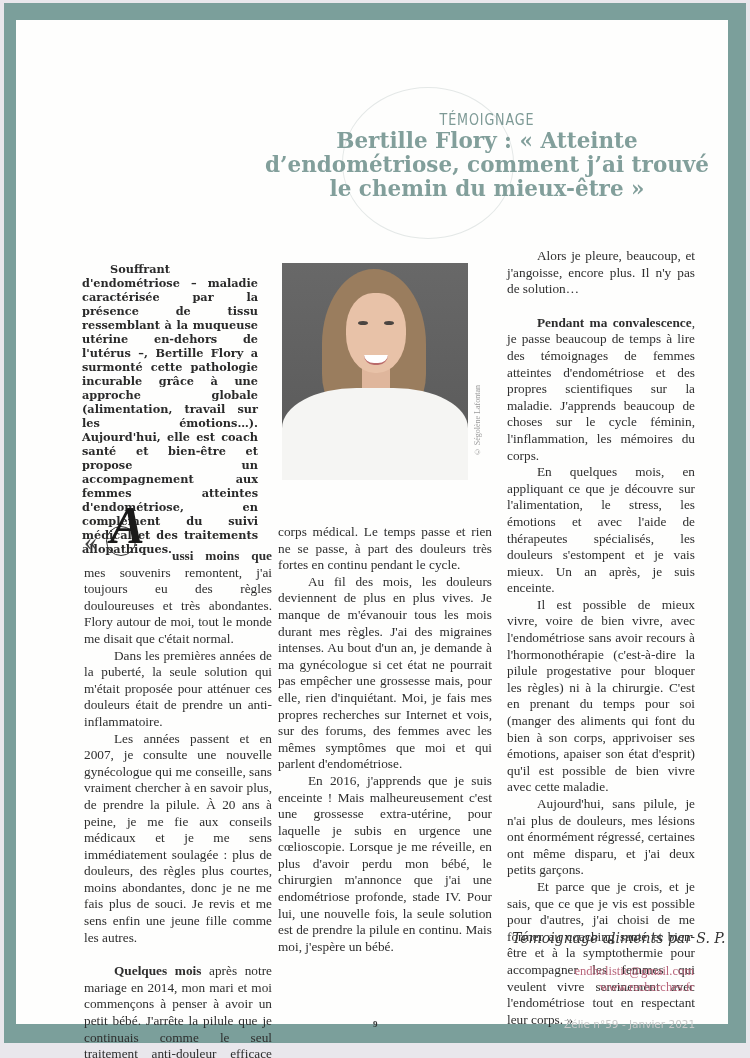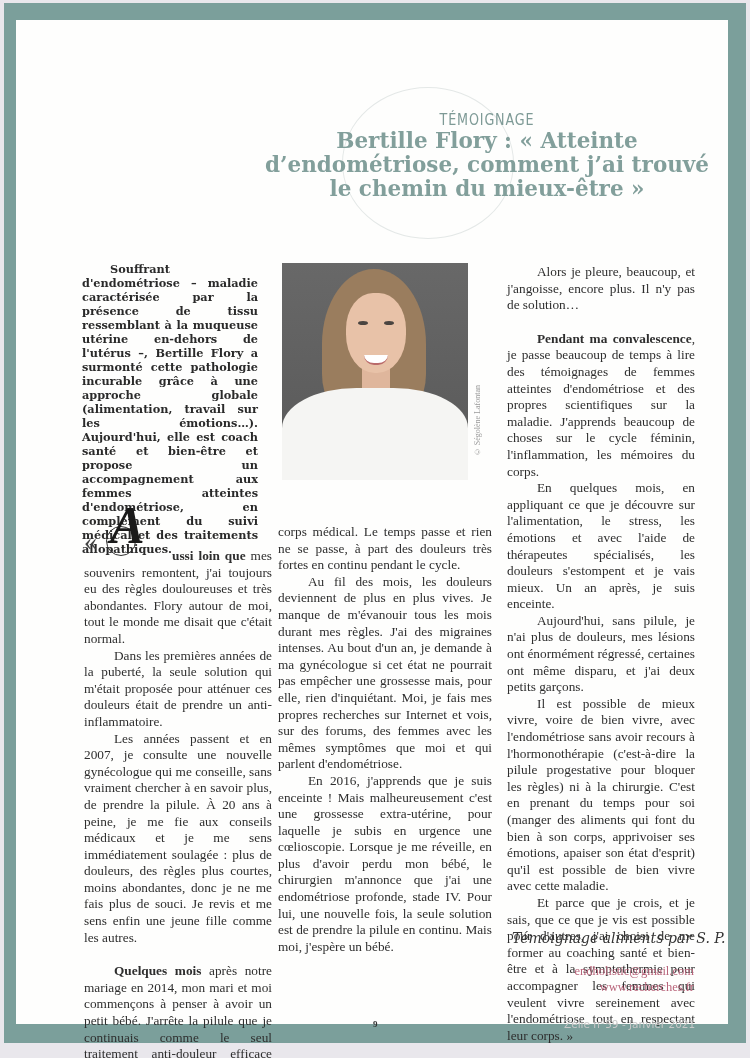--- a/index.html
+++ b/index.html
@@ -11,21 +11,21 @@
   .kicker { position:relative; font-family:"DejaVu Sans", sans-serif; font-size:15px; letter-spacing:1px; color:#7e9a96; margin-top:22px; transform:scaleX(0.85); }
   .title { position:relative; font-family:"DejaVu Serif", serif; font-weight:bold; font-size:21.5px; line-height:24px; color:#829f9b; margin-top:0px; padding:0 6px; }
   .intro { position:absolute; left:82px; top:262px; width:176px; font-family:"DejaVu Serif", serif; font-weight:bold; font-size:11.3px; line-height:14px; color:#2a2a2a; text-align:justify; text-align-last:left; hyphens:auto; }
   .intro p { margin:0; text-indent:28px; }
   .col { position:absolute; font-size:13.3px; line-height:16.6px; color:#2e2e2e; text-align:justify; }
   .col p { margin:0; text-indent:30px; }
   .col p.gap { margin-top:17px; }
   .col p.noind { text-indent:0; }
   .col1 { left:84px; top:540px; width:188px; }
   .col2 { left:278px; top:524px; width:214px; }
-  .col3 { left:507px; top:264px; width:188px; }
+  .col3 { left:507px; top:248px; width:188px; }
   .dropcap-wrap { display:inline-block; position:relative; width:88px; height:20px; }
   .guil { position:absolute; left:0; top:-6px; font-size:26px; color:#444; }
   .bigA { position:absolute; left:26px; top:-22px; font-size:52px; font-style:italic; font-weight:bold; color:#1a1a1a; }
   .swirl { position:absolute; left:22px; top:-14px; width:28px; height:28px; border:1.5px solid #333; border-radius:50%; }
   .photo { position:absolute; left:282px; top:263px; width:186px; height:217px; background:linear-gradient(180deg,#686868,#585858); overflow:hidden; }
   .hair { position:absolute; left:40px; top:6px; width:104px; height:150px; background:#9a7d5e; border-radius:50% 50% 30% 30%; }
   .face { position:absolute; left:64px; top:30px; width:60px; height:80px; background:#e8c2a8; border-radius:45% 45% 48% 48%; }
   .eye { position:absolute; width:10px; height:4px; background:#4a4440; border-radius:50%; top:58px; }
   .mouth { position:absolute; left:82px; top:92px; width:24px; height:8px; background:#fff; border-bottom:2px solid #b96a6a; border-radius:0 0 12px 12px; }
   .neck { position:absolute; left:80px; top:105px; width:28px; height:30px; background:#dfb69c; }
@@ -64,39 +64,39 @@
   <div class="shirt"></div>
 </div>
 <div class="credit">© Ségolène Lafontan</div>
 
 <div class="col col1">
   <p class="noind">
     <span class="dropcap-wrap">
       <span class="guil">«</span>
       <span class="swirl"></span>
       <span class="bigA">A</span>
-    </span><b>ussi loin que</b><span> mes souvenirs remontent, j'ai toujours eu des règles douloureuses et très abondantes. Flory autour de moi, tout le monde me disait que c'était normal.</span>
+    </span><b>ussi moins que</b><span> mes souvenirs remontent, j'ai toujours eu des règles douloureuses et très abondantes. Flory autour de moi, tout le monde me disait que c'était normal.</span>
   </p>
   <p>Dans les premières années de la puberté, la seule solution qui m'était proposée pour atténuer ces douleurs était de prendre un anti-inflammatoire.</p>
   <p>Les années passent et en 2007, je consulte une nouvelle gynécologue qui me conseille, sans vraiment chercher à en savoir plus, de prendre la pilule. À 20 ans à peine, je me fie aux conseils médicaux et je me sens immédiatement soulagée : plus de douleurs, des règles plus courtes, moins abondantes, donc je ne me fais plus de souci. Je revis et me sens enfin une jeune fille comme les autres.</p>
   <p class="gap"><b>Quelques mois</b><span> après notre mariage en 2014, mon mari et moi commençons à penser à avoir un petit bébé. J'arrête la pilule que je continuais comme le seul traitement anti-douleur efficace proposé par le</span></p>
 </div>
 
 <div class="col col2">
   <p class="noind">corps médical. Le temps passe et rien ne se passe, à part des douleurs très fortes en continu pendant le cycle.</p>
   <p>Au fil des mois, les douleurs deviennent de plus en plus vives. Je manque de m'évanouir tous les mois durant mes règles. J'ai des migraines intenses. Au bout d'un an, je demande à ma gynécologue si cet état ne pourrait pas empêcher une grossesse mais, pour elle, rien d'inquiétant. Moi, je fais mes propres recherches sur Internet et vois, sur des forums, des femmes avec les mêmes symptômes que moi et qui parlent d'endométriose.</p>
   <p>En 2016, j'apprends que je suis enceinte ! Mais malheureusement c'est une grossesse extra-utérine, pour laquelle je subis en urgence une cœlioscopie. Lorsque je me réveille, en plus d'avoir perdu mon bébé, le chirurgien m'annonce que j'ai une endométriose profonde, stade IV. Pour lui, une nouvelle fois, la seule solution est de prendre la pilule en continu. Mais moi, j'espère un bébé.</p>
 </div>
 
 <div class="col col3">
   <p>Alors je pleure, beaucoup, et j'angoisse, encore plus. Il n'y pas de solution…</p>
   <p class="gap"><b>Pendant ma convalescence</b><span>, je passe beaucoup de temps à lire des témoignages de femmes atteintes d'endométriose et des propres scientifiques sur la maladie. J'apprends beaucoup de choses sur le cycle féminin, l'inflammation, les mémoires du corps.</span></p>
   <p>En quelques mois, en appliquant ce que je découvre sur l'alimentation, le stress, les émotions et avec l'aide de thérapeutes spécialisés, les douleurs s'estompent et je vais mieux. Un an après, je suis enceinte.</p>
+  <p>Il est possible de mieux vivre, voire de bien vivre, avec l'endométriose sans avoir recours à l'hormonothérapie (c'est-à-dire la pilule progestative pour bloquer les règles) ni à la chirurgie. C'est en prenant du temps pour soi (manger des aliments qui font du bien à son corps, apprivoiser ses émotions, apaiser son état d'esprit) qu'il est possible de bien vivre avec cette maladie.</p>
   <p>Aujourd'hui, sans pilule, je n'ai plus de douleurs, mes lésions ont énormément régressé, certaines ont même disparu, et j'ai deux petits garçons.</p>
-  <p>Il est possible de mieux vivre, voire de bien vivre, avec l'endométriose sans avoir recours à l'hormonothérapie (c'est-à-dire la pilule progestative pour bloquer les règles) ni à la chirurgie. C'est en prenant du temps pour soi (manger des aliments qui font du bien à son corps, apprivoiser ses émotions, apaiser son état d'esprit) qu'il est possible de bien vivre avec cette maladie.</p>
   <p>Et parce que je crois, et je sais, que ce que je vis est possible pour d'autres, j'ai choisi de me former au coaching santé et bien-être et à la symptothermie pour accompagner les femmes qui veulent vivre sereinement avec l'endométriose tout en respectant leur corps. »</p>
 </div>
 
 <div class="signature">Témoignage aliments par S. P.</div>
 <div class="contact email">endholistic@gmail.com</div>
 <div class="contact web">www.recherches.fr</div>
 
 <div class="pagenum">9</div>
 <div class="issue">Zélie n°59 - Janvier 2021</div>
 

